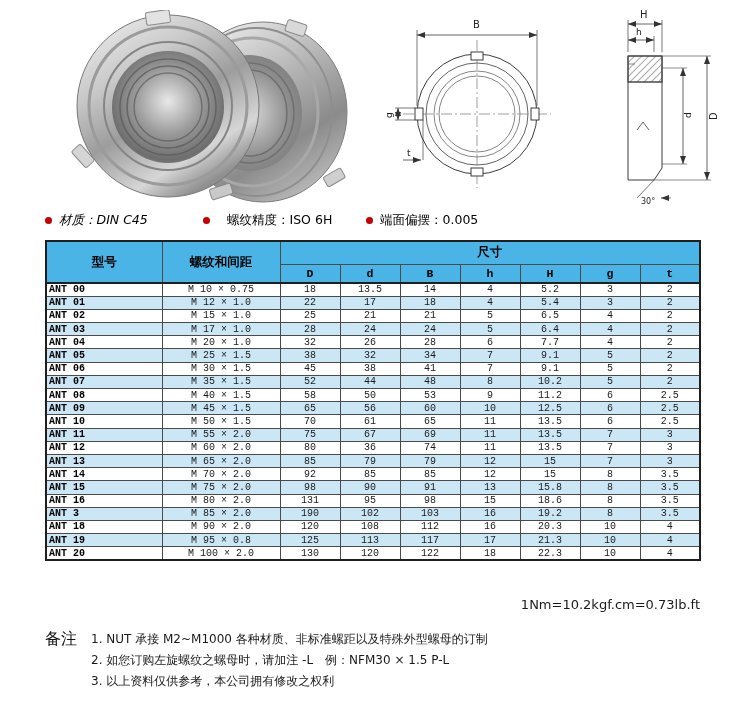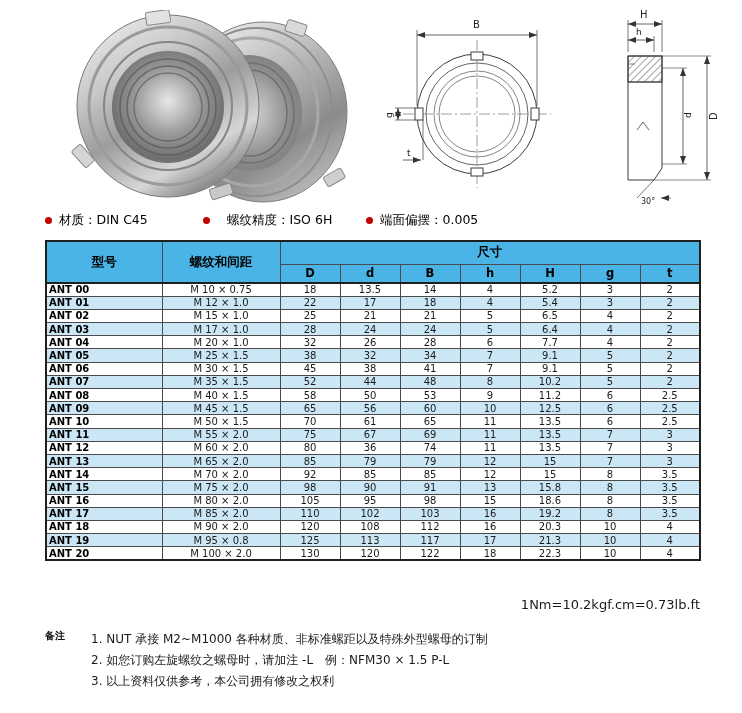--- a/index.html
+++ b/index.html
@@ -14,42 +14,42 @@
   body{width:742px;height:713px;font-family:"DejaVu Sans","Liberation Sans",sans-serif;color:#111;}
   .page{position:relative;width:742px;height:713px;background:#fff;overflow:hidden;}
 
   
   .photo-wrap{position:absolute;left:50px;top:10px;width:320px;height:198px;}
   .drawing-wrap{position:absolute;left:385px;top:8px;width:348px;height:200px;}
 
   
   .specs{position:absolute;left:45px;top:212px;width:655px;display:flex;align-items:center;}
   .spec-item{display:flex;align-items:center;font-size:12.5px;color:#000;}
-  .spec-item.s0{width:158px;}
+  .spec-item.s0{width:158px;font-style:italic;}
   .spec-item.s1{width:163px;gap:10px;}
   .bullet{width:7px;height:7px;border-radius:50%;background:var(--red);margin-right:7px;flex:0 0 auto;}
 
   
-  .table-wrap{position:absolute;left:45px;top:240px;width:656px;}
+  .table-wrap{position:absolute;left:45px;top:240px;width:656px;font-family:Liberation Mono, monospace;}
   table{border-collapse:collapse;table-layout:fixed;width:656px;font-size:10px;}
   th,td{border:1px solid var(--line);text-align:center;padding:0 2px;overflow:hidden;white-space:nowrap;}
   table{border:2px solid var(--heavy);}
   thead th{background:var(--blue);font-weight:bold;color:#000;}
   thead tr.r1 th{height:23px;font-size:12.5px;}
   thead tr.r2 th{height:19px;font-size:11.5px;}
   thead{border-bottom:2px solid var(--heavy);}
   tbody td{height:13.2px;font-size:10px;color:#1a1a1a;}
   tbody tr.alt td{background:var(--alt);}
   tbody td.model{text-align:left;font-weight:bold;color:#000;}
   col.c-model{width:116px;}
   col.c-thread{width:118px;}
 
   
   .notes{position:absolute;left:45px;top:629px;width:520px;display:flex;align-items:flex-start;}
-  .notes-label{font-size:10px;font-weight:bold;margin-right:26px;flex:0 0 auto;}
+  .notes-label{font-size:16px;font-weight:normal;margin-right:14px;flex:0 0 auto;}
   .notes-items{font-size:12px;line-height:1.75;color:#1a1a1a;}
   .conversion{position:absolute;right:42px;top:597px;font-size:13px;color:#1a1a1a;}
 
   svg text{font-family:"DejaVu Sans","Liberation Sans",sans-serif;}
 </style>
 </head>
 <body>
 
 <div class="page">
 
@@ -400,32 +400,32 @@
             <td>90</td>
             <td>91</td>
             <td>13</td>
             <td>15.8</td>
             <td>8</td>
             <td>3.5</td>
           </tr>
           <tr>
             <td class="model">ANT 16</td>
             <td>M 80 × 2.0</td>
-            <td>105</td>
+            <td>131</td>
             <td>95</td>
             <td>98</td>
             <td>15</td>
             <td>18.6</td>
             <td>8</td>
             <td>3.5</td>
           </tr>
           <tr class="alt">
-            <td class="model">ANT 17</td>
+            <td class="model">ANT 3</td>
             <td>M 85 × 2.0</td>
-            <td>110</td>
+            <td>190</td>
             <td>102</td>
             <td>103</td>
             <td>16</td>
             <td>19.2</td>
             <td>8</td>
             <td>3.5</td>
           </tr>
           <tr>
             <td class="model">ANT 18</td>
             <td>M 90 × 2.0</td>

